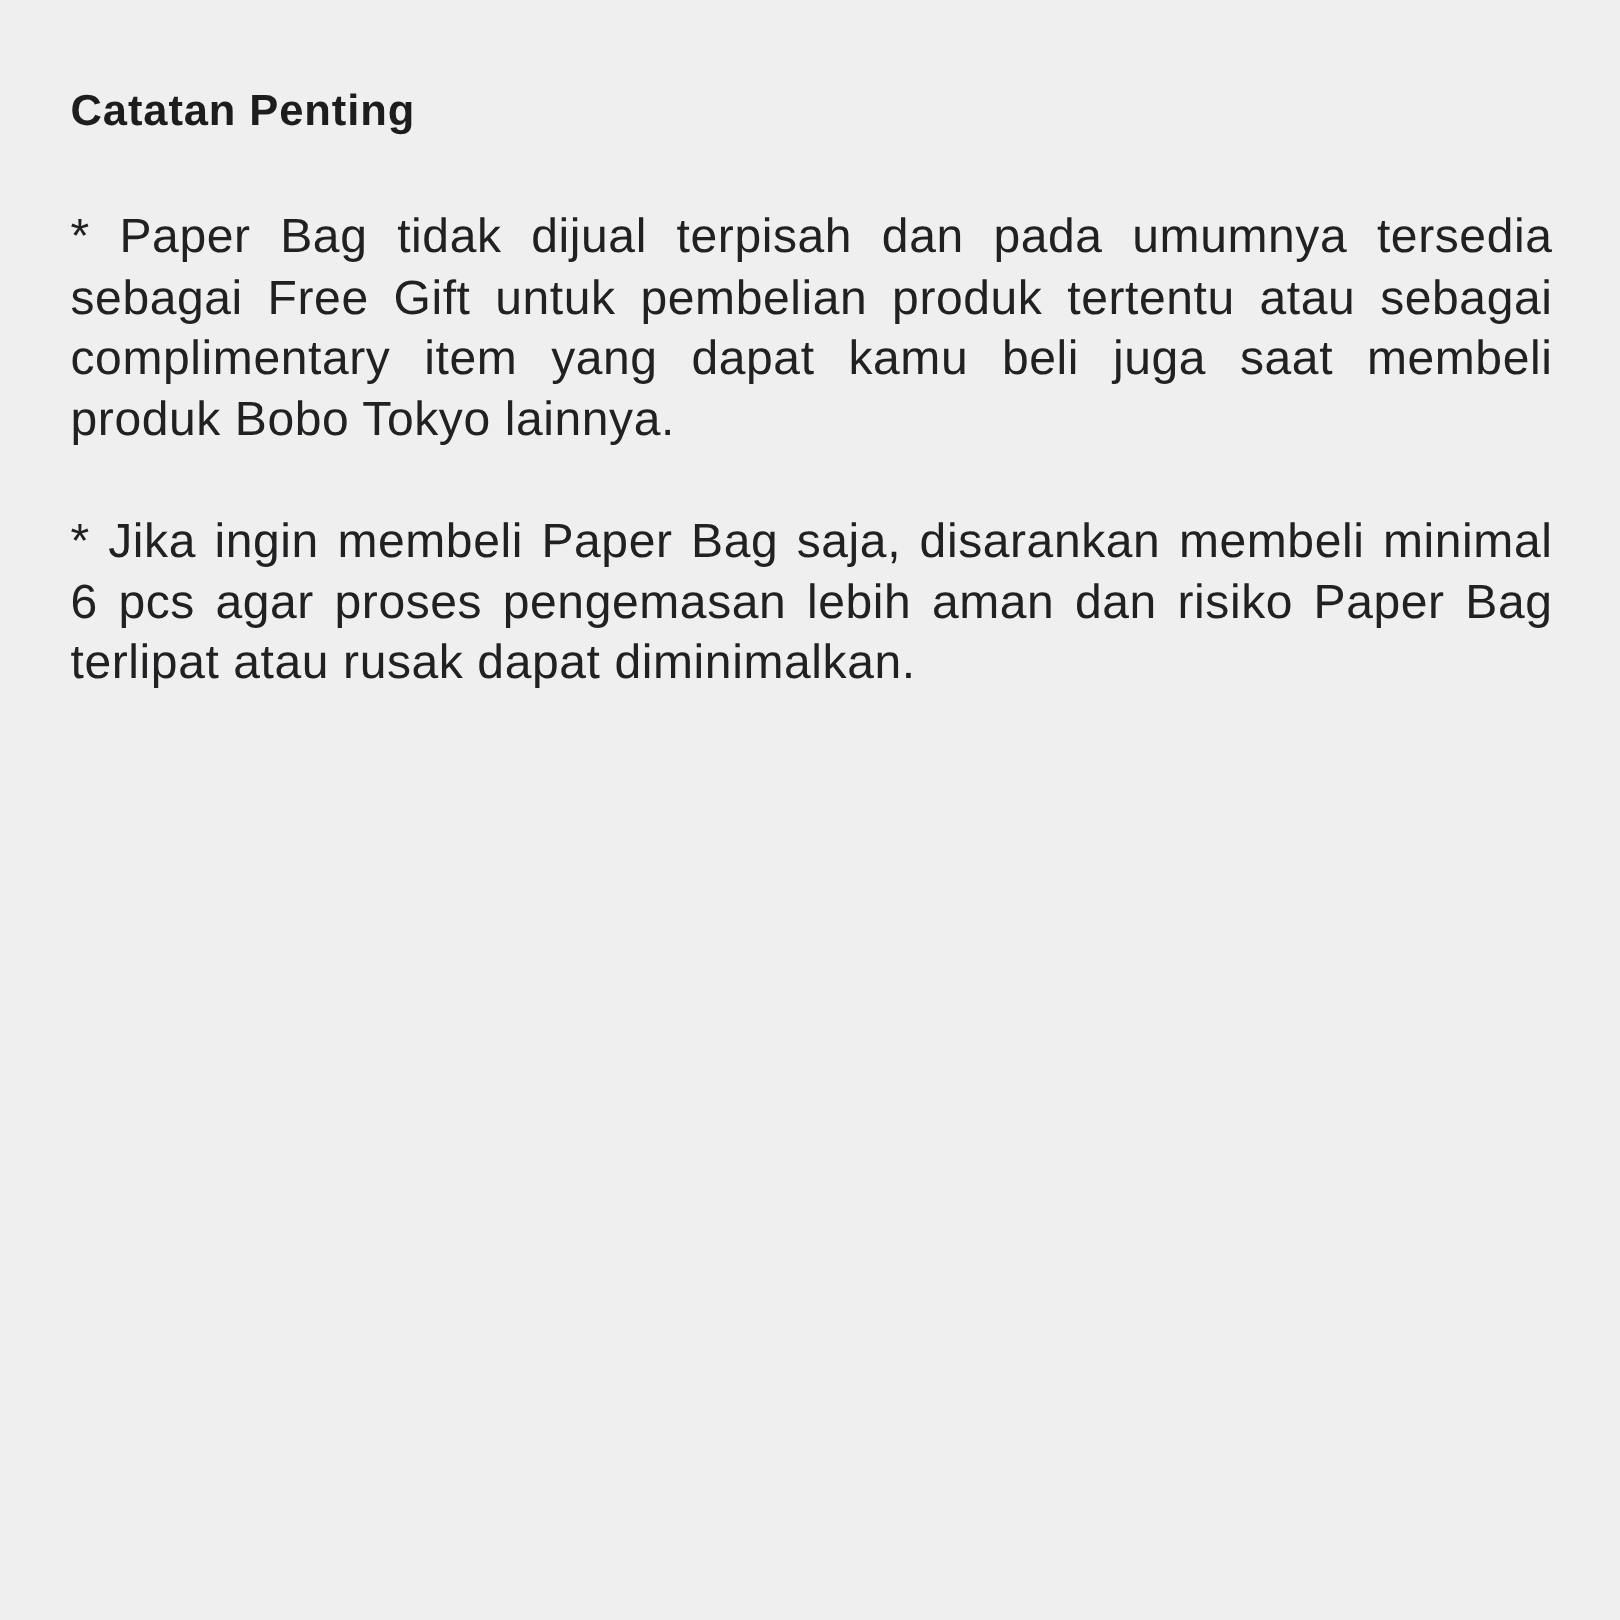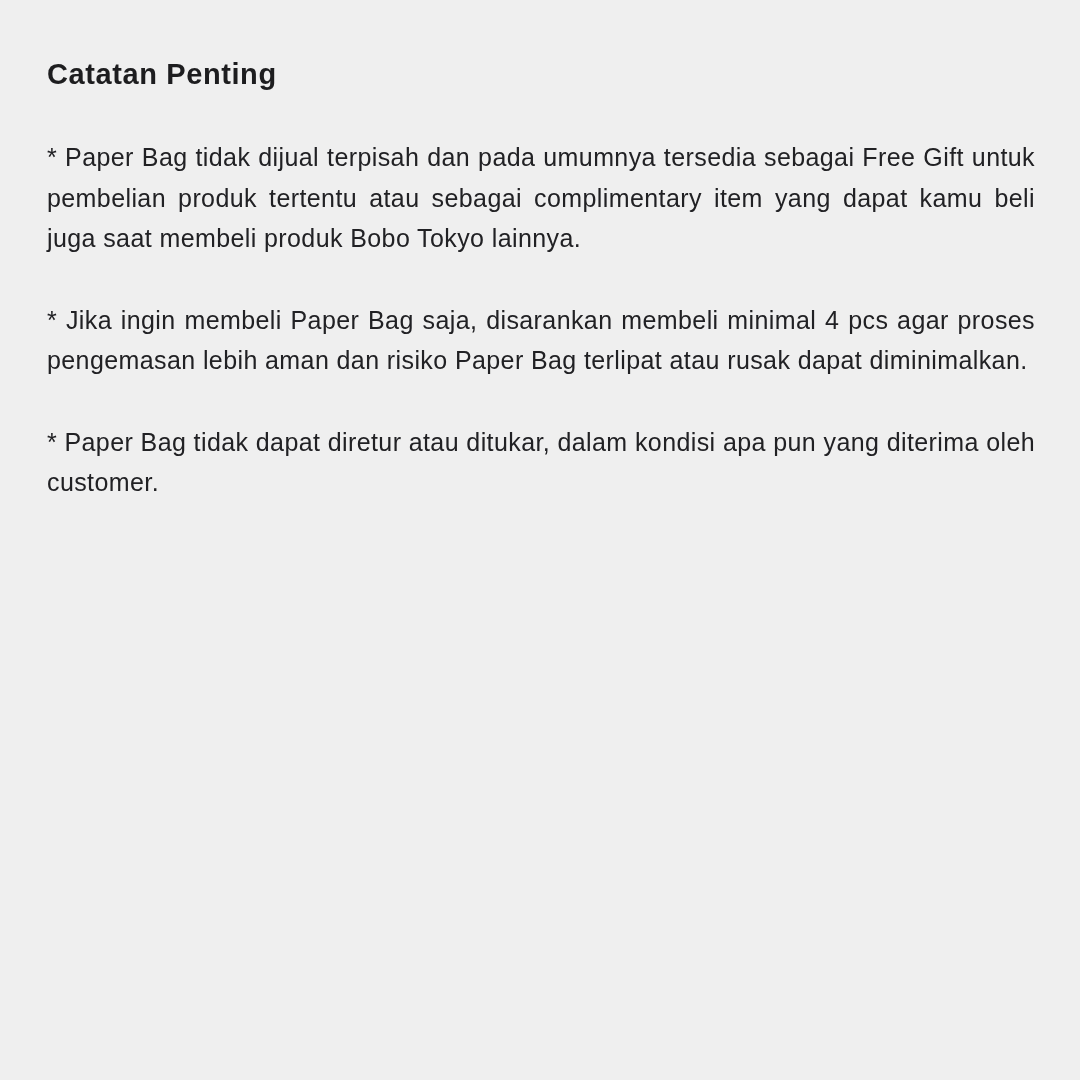--- a/index.html
+++ b/index.html
@@ -22,38 +22,37 @@
     padding: 58px 45px 0 47px;
   }
   .title {
     font-size: 29px;
     font-weight: 700;
     letter-spacing: 0.6px;
     margin: 0 0 46px 0;
     color: #1d1d1f;
   }
   .note {
-    font-size: 25px;
+    font-size: 32px;
     line-height: 40.5px;
     letter-spacing: 0.4px;
     text-align: justify;
     text-justify: inter-word;
     margin: 0 0 41px 0;
     color: #212124;
   }
   .note:last-child {
     margin-bottom: 0;
   }
 </style>
 </head>
 <body>
 
 <div class="page">
   <h1 class="title">Catatan Penting</h1>
 
   <p class="note">* Paper Bag tidak dijual terpisah dan pada umumnya tersedia sebagai Free Gift untuk pembelian produk tertentu atau sebagai complimentary item yang dapat kamu beli juga saat membeli produk Bobo Tokyo lainnya.</p>
 
 
-  <p class="note">* Jika ingin membeli Paper Bag saja, disarankan membeli minimal 4 pcs agar proses pengemasan lebih aman dan risiko Paper Bag terlipat atau rusak dapat diminimalkan.</p>
+  <p class="note">* Jika ingin membeli Paper Bag saja, disarankan membeli minimal 6 pcs agar proses pengemasan lebih aman dan risiko Paper Bag terlipat atau rusak dapat diminimalkan.</p>
 
 
-  <p class="note">* Paper Bag tidak dapat diretur atau ditukar, dalam kondisi apa pun yang diterima oleh customer.</p>
 </div>
 
 </body></html>

